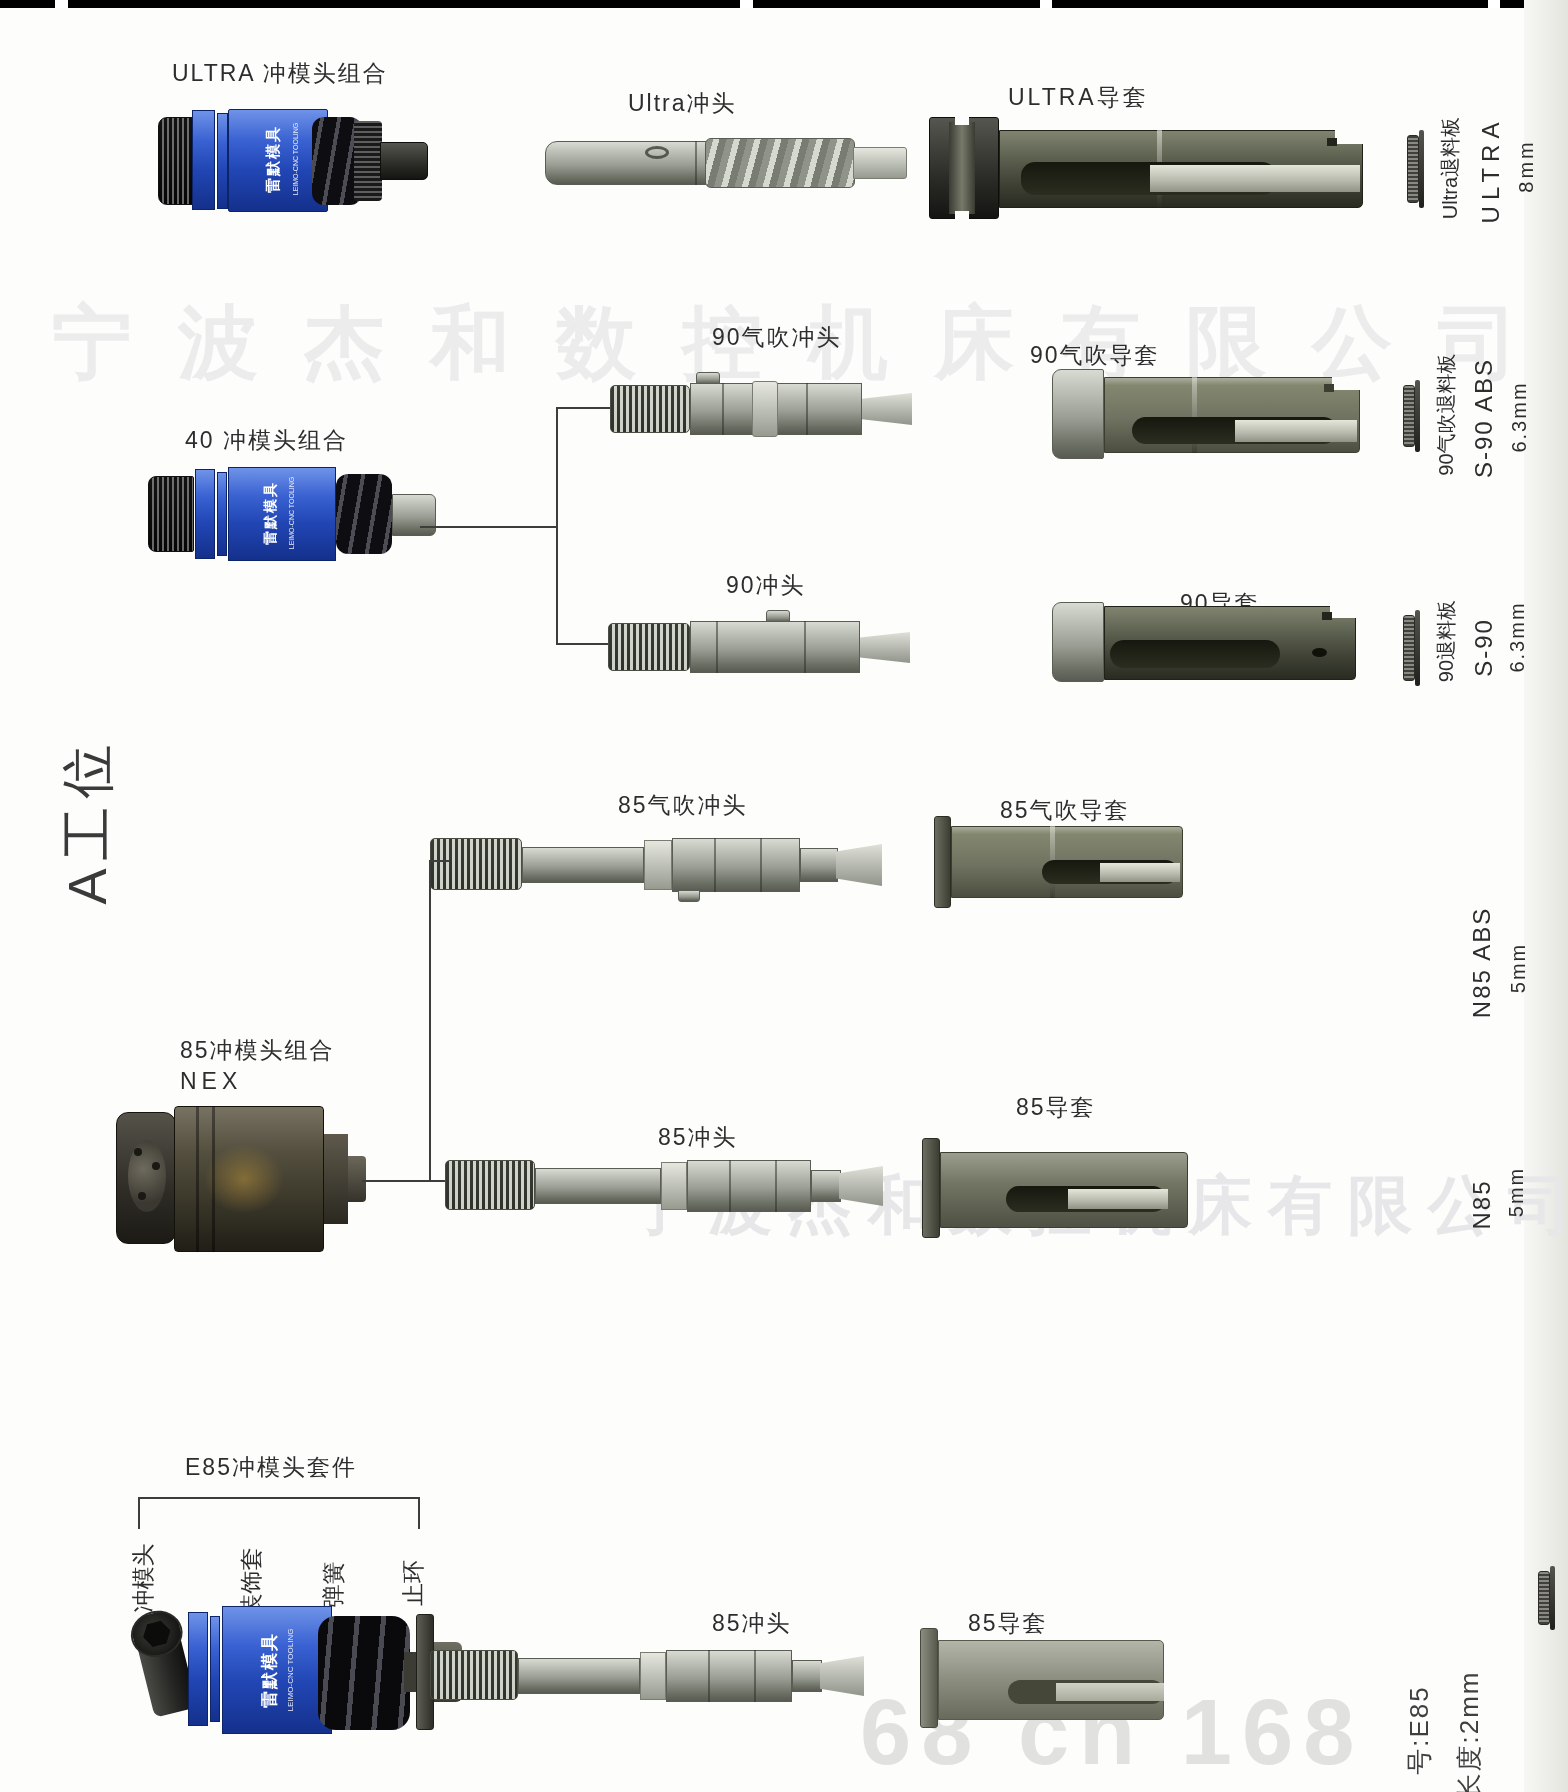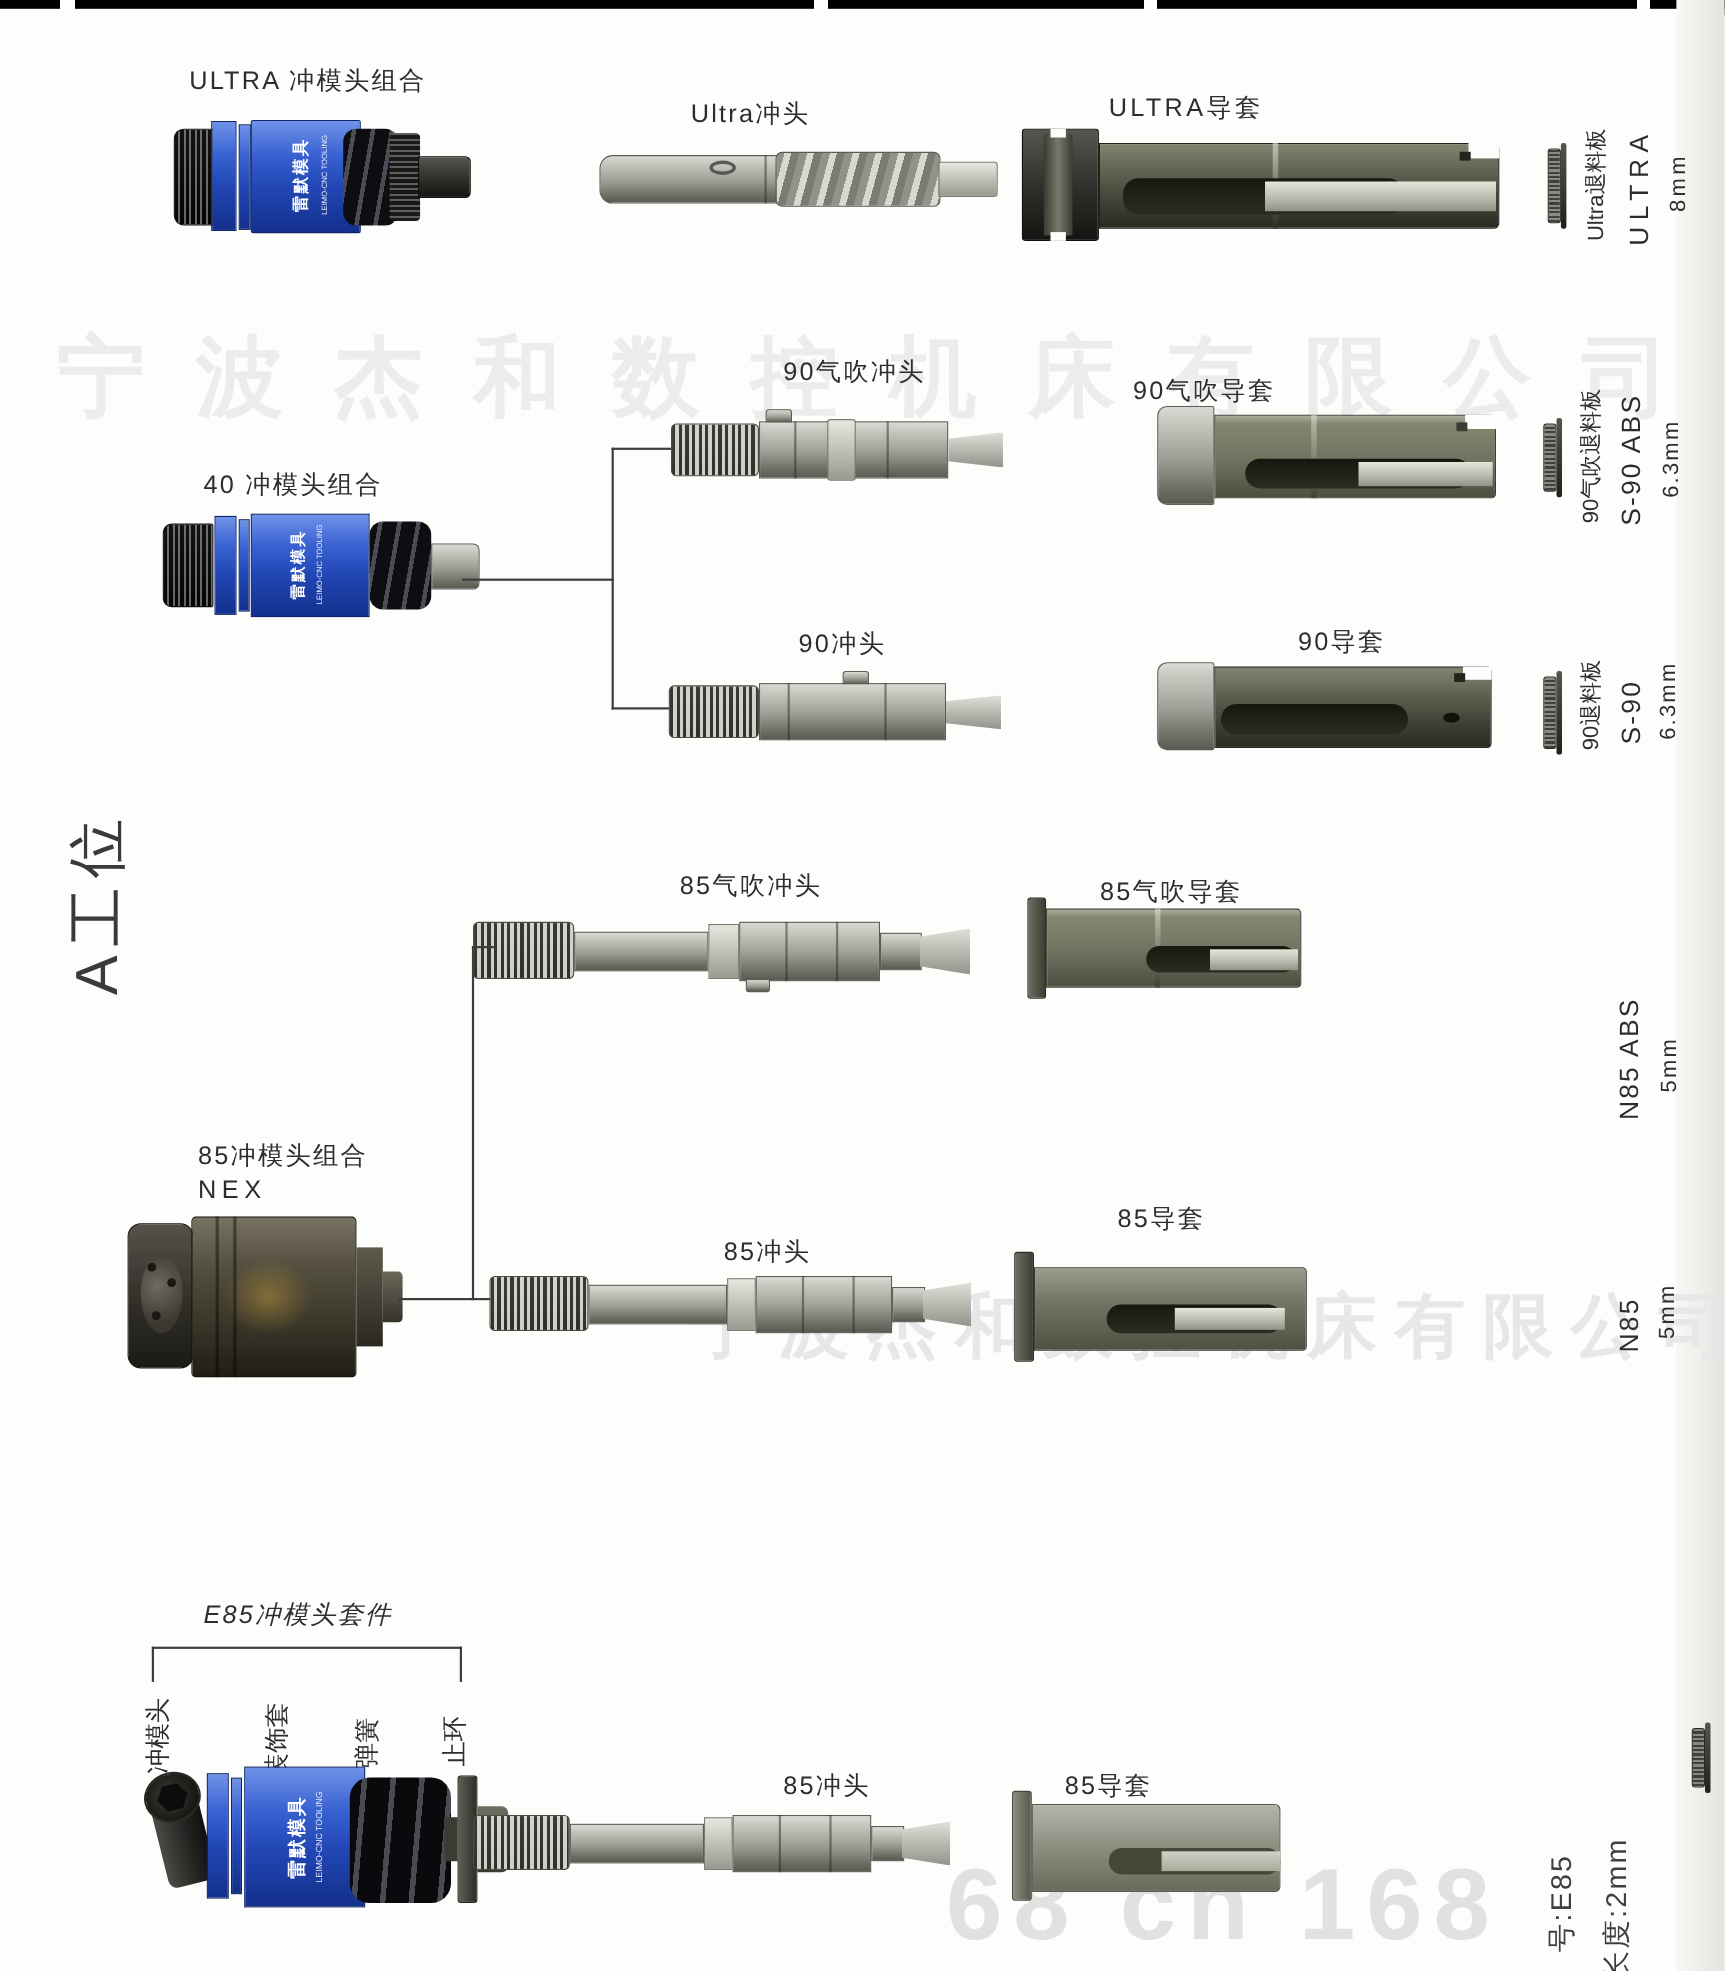--- a/index.html
+++ b/index.html
@@ -144,21 +144,21 @@
   <div class="lbl" style="left:726px;top:570px;">90冲头</div>
   <div class="part" style="left:608px;top:610px;width:302px;height:64px;">
     <div class="metal" style="left:158px;top:0;width:24px;height:13px;border-radius:3px 3px 0 0;"></div>
     <div class="threads" style="left:0;top:13px;width:82px;height:48px;"></div>
     <div class="metal" style="left:82px;top:11px;width:170px;height:52px;"></div>
     <div class="seam" style="left:108px;top:11px;width:2px;height:52px;"></div>
     <div class="seam" style="left:196px;top:11px;width:2px;height:52px;"></div>
     <div class="blade" style="left:252px;top:22px;width:50px;height:31px;"></div>
   </div>
 
-  <div class="lbl" style="left:1180px;top:568px;">90导套</div>
+  <div class="lbl" style="left:1180px;top:588px;">90导套</div>
   <div class="part" style="left:1050px;top:596px;width:316px;height:90px;">
     <div class="metal" style="left:2px;top:6px;width:52px;height:80px;border-radius:9px 2px 2px 9px;"></div>
     <div class="olive-dark" style="left:54px;top:10px;width:252px;height:74px;border-radius:0 4px 4px 0;"></div>
     <div class="slot" style="left:60px;top:44px;width:170px;height:28px;"></div>
     <div style="left:262px;top:52px;width:15px;height:9px;background:#101209;border-radius:50%;"></div>
     <div class="notch" style="left:280px;top:10px;width:26px;height:12px;"></div>
     <div style="left:272px;top:16px;width:10px;height:8px;background:#23251c;"></div>
   </div>
 
   <div class="part stripper" style="left:1403px;top:610px;width:22px;height:76px;">
@@ -231,21 +231,21 @@
   <div class="part" style="left:918px;top:1136px;width:276px;height:104px;">
     <div style="left:4px;top:2px;width:18px;height:100px;background:linear-gradient(90deg,#6b6e60,#3c3e33);border:1px solid #2c2e24;border-radius:3px;"></div>
     <div class="olive-mid" style="left:22px;top:16px;width:248px;height:76px;border-radius:0 4px 4px 0;"></div>
     <div class="slot" style="left:88px;top:50px;width:160px;height:26px;"></div>
     <div class="lightbar" style="left:150px;top:53px;width:100px;height:20px;"></div>
   </div>
 
   <div class="vtxt" style="left:1468px;top:1252px;width:95px;font-size:24px;letter-spacing:2px;">N85</div>
   <div class="vtxt" style="left:1505px;top:1242px;width:100px;font-size:20px;letter-spacing:2px;">5mm</div>
 
-  <div class="lbl" style="left:185px;top:1452px;font-style:italic;">E85冲模头套件</div>
+  <div class="lbl" style="left:185px;top:1452px;">E85冲模头套件</div>
   <div class="line" style="left:138px;top:1497px;width:282px;height:2px;"></div>
   <div class="line" style="left:138px;top:1497px;width:2px;height:32px;"></div>
   <div class="line" style="left:418px;top:1497px;width:2px;height:32px;"></div>
 
   <div class="vtxt" style="left:128px;top:1628px;width:100px;font-size:23px;">冲模头</div>
   <div class="vtxt" style="left:236px;top:1632px;width:100px;font-size:23px;">装饰套</div>
   <div class="vtxt" style="left:318px;top:1622px;width:75px;font-size:23px;">弹簧</div>
   <div class="vtxt" style="left:398px;top:1618px;width:70px;font-size:23px;">止环</div>
 
   <div class="part" style="left:126px;top:1606px;width:115px;height:118px;">

